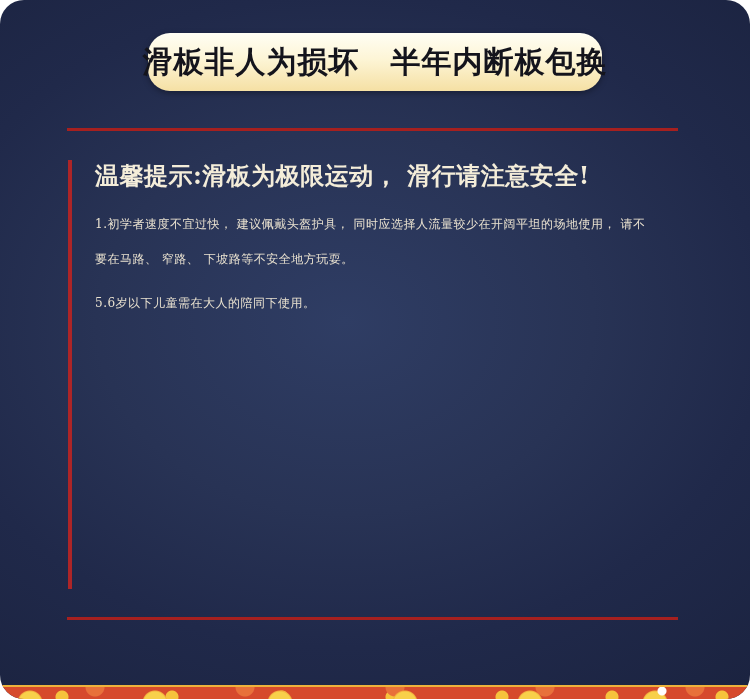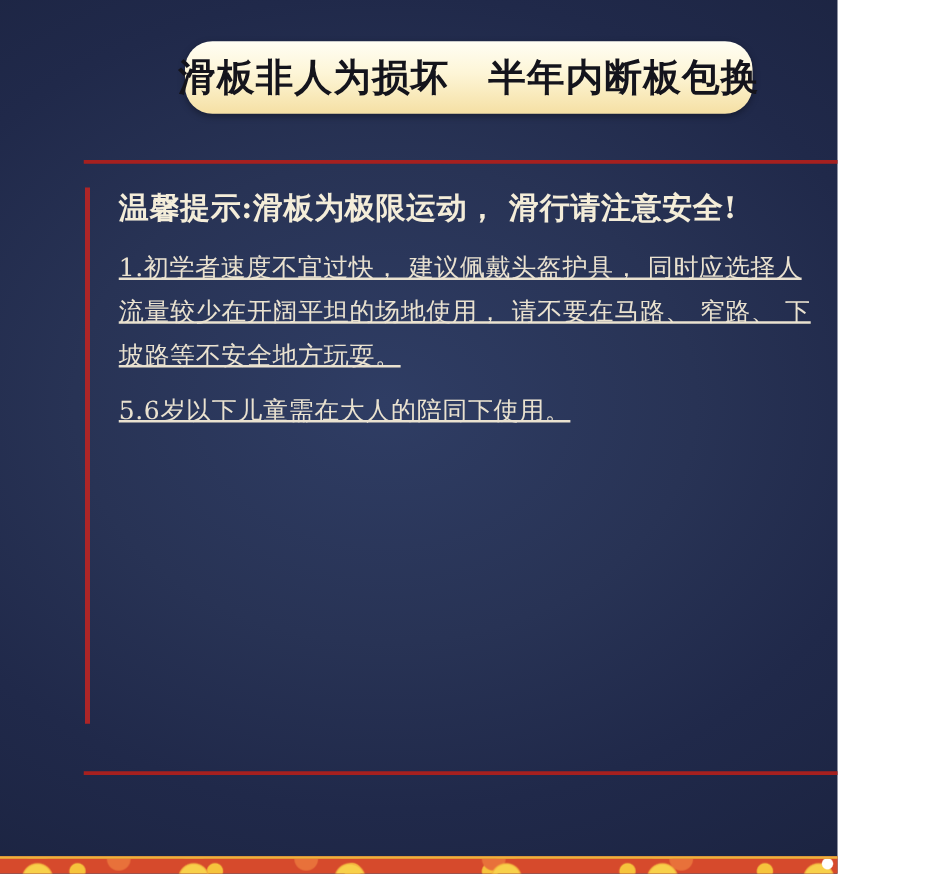--- a/index.html
+++ b/index.html
@@ -7,26 +7,27 @@
     padding: 0;
   }
   body {
     width: 750px;
     height: 699px;
     overflow: hidden;
     font-family: "DejaVu Serif", serif;
   }
   .stage {
     position: relative;
-    width: 670px;
+    width: 750px;
     height: 699px;
     background:
       radial-gradient(ellipse 620px 480px at 46% 46%,
         #2f3d64 0%, #283355 40%, #20294a 68%, #1b2340 100%);
     overflow: hidden;
+    border-radius: 24px;
   }
 
   
   .banner {
     position: absolute;
     left: 148px;
     top: 33px;
     width: 454px;
     height: 58px;
     border-radius: 22px;
@@ -52,45 +53,44 @@
     height: 3px;
     background: #a6201f;
   }
   .divider.top    { top: 128px; }
   .divider.bottom { top: 617px; }
 
   
   .notice {
     position: absolute;
     left: 95px;
-    top: 150px;
+    top: 160px;
     width: 560px;
   }
   .accent-bar {
     position: absolute;
     left: -27px;
     top: 0;
     width: 4px;
     height: 429px;
     background: #ad2527;
   }
   .notice-title {
     margin: 0 0 15px 0;
     font-size: 24px;
     font-weight: bold;
     color: #f4edd9;
     letter-spacing: 0.5px;
   }
   .tip {
     margin: 0 0 9px 0;
-    font-size: 20px;
+    font-size: 12px;
     line-height: 35px;
     color: #eae2d0;
     letter-spacing: 0.5px;
-    text-decoration: underline;
   }
   .tip:last-child { margin-bottom: 14px; }
   .tip.gap-before { margin-top: 6px; }
 
   
   .footer-pattern {
     position: absolute;
     left: 0;
     bottom: 0;
     width: 750px;

